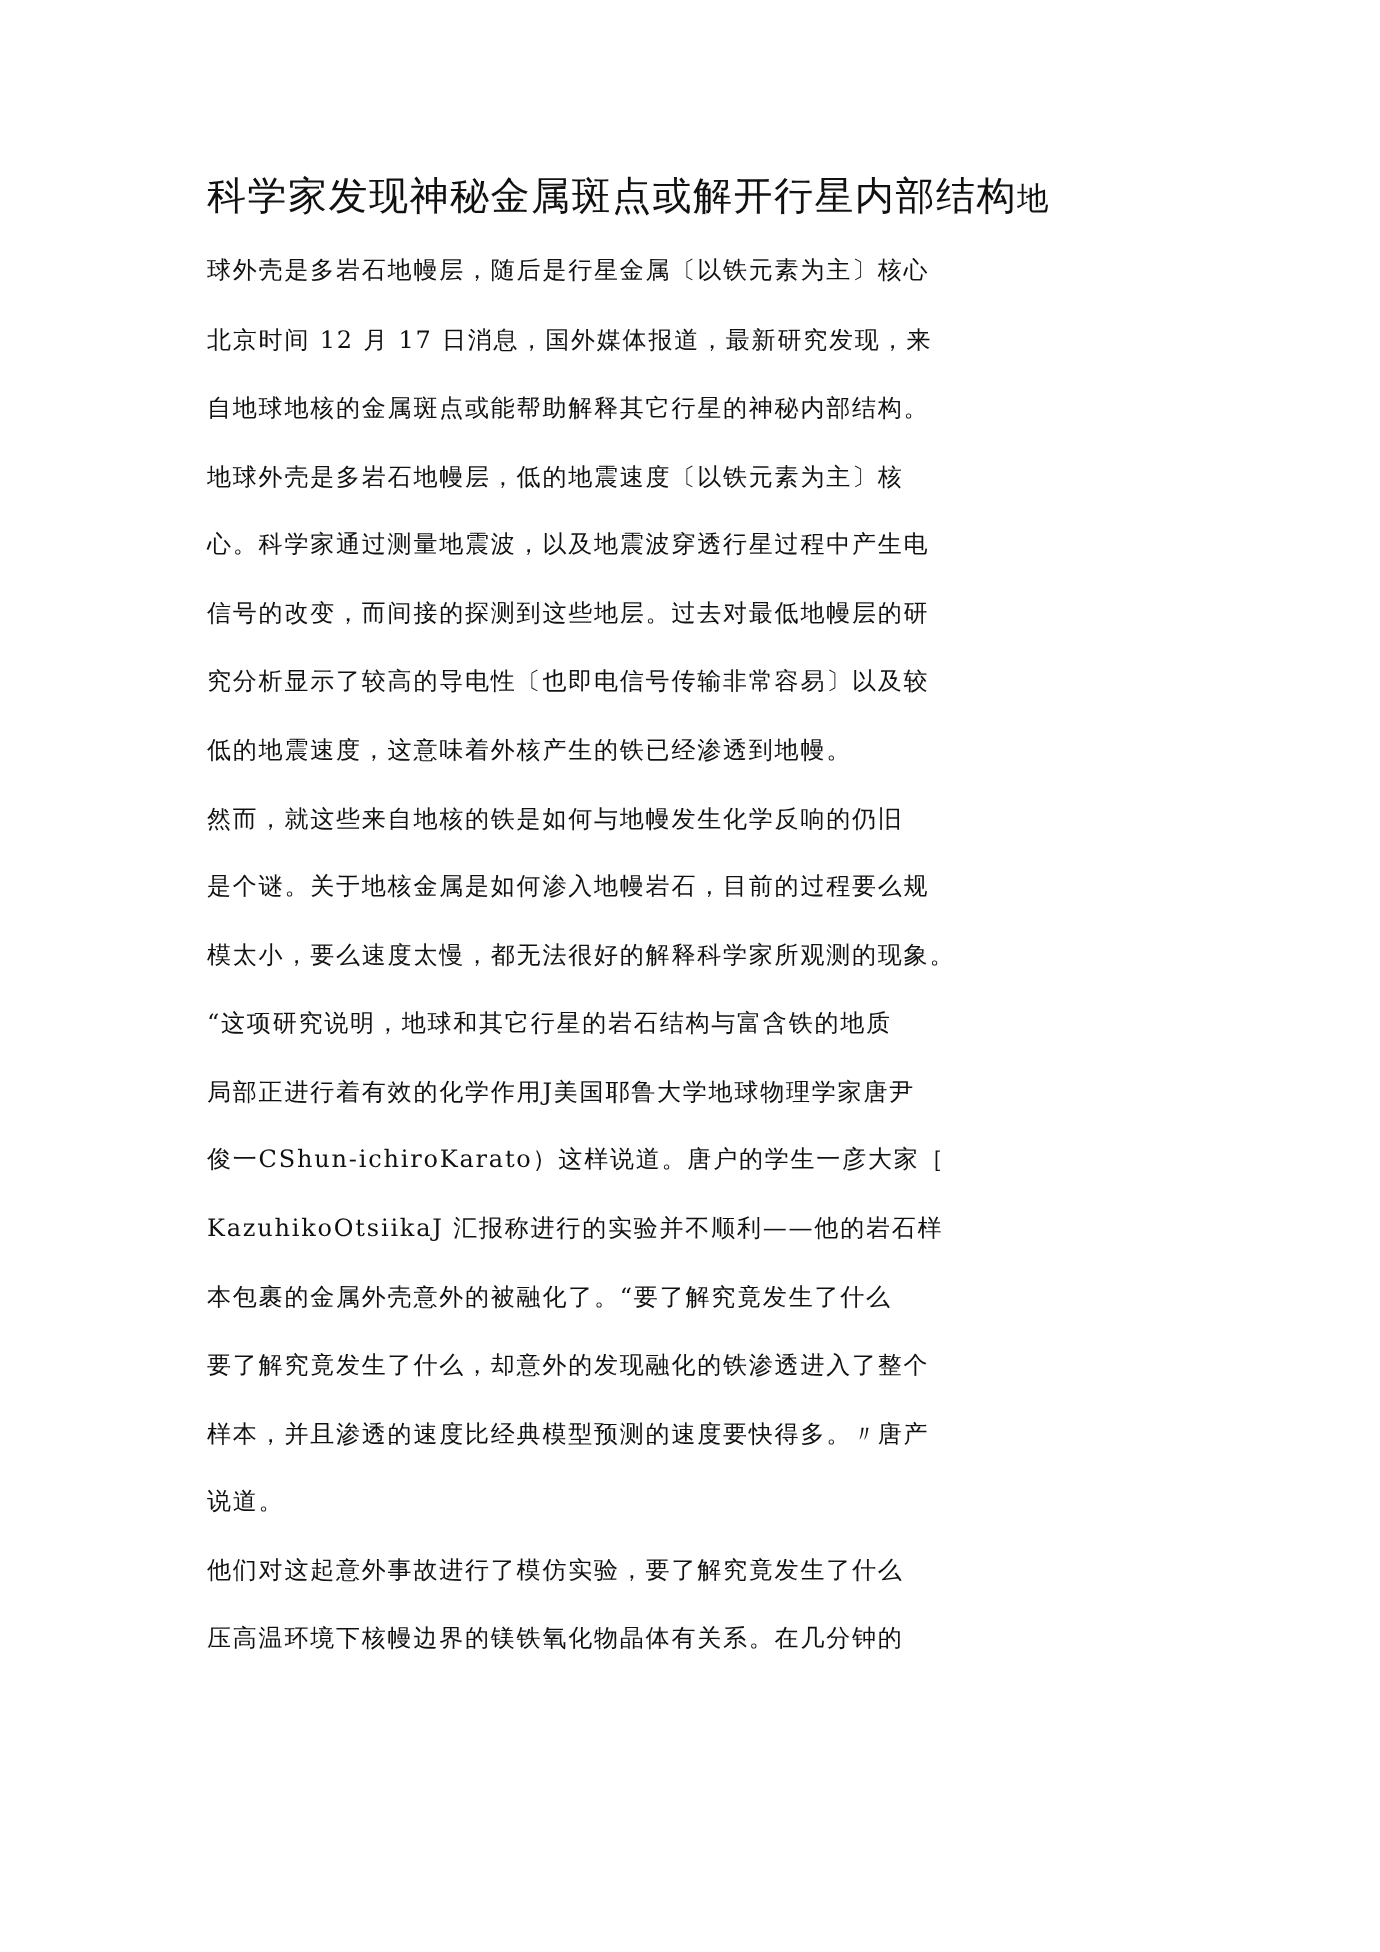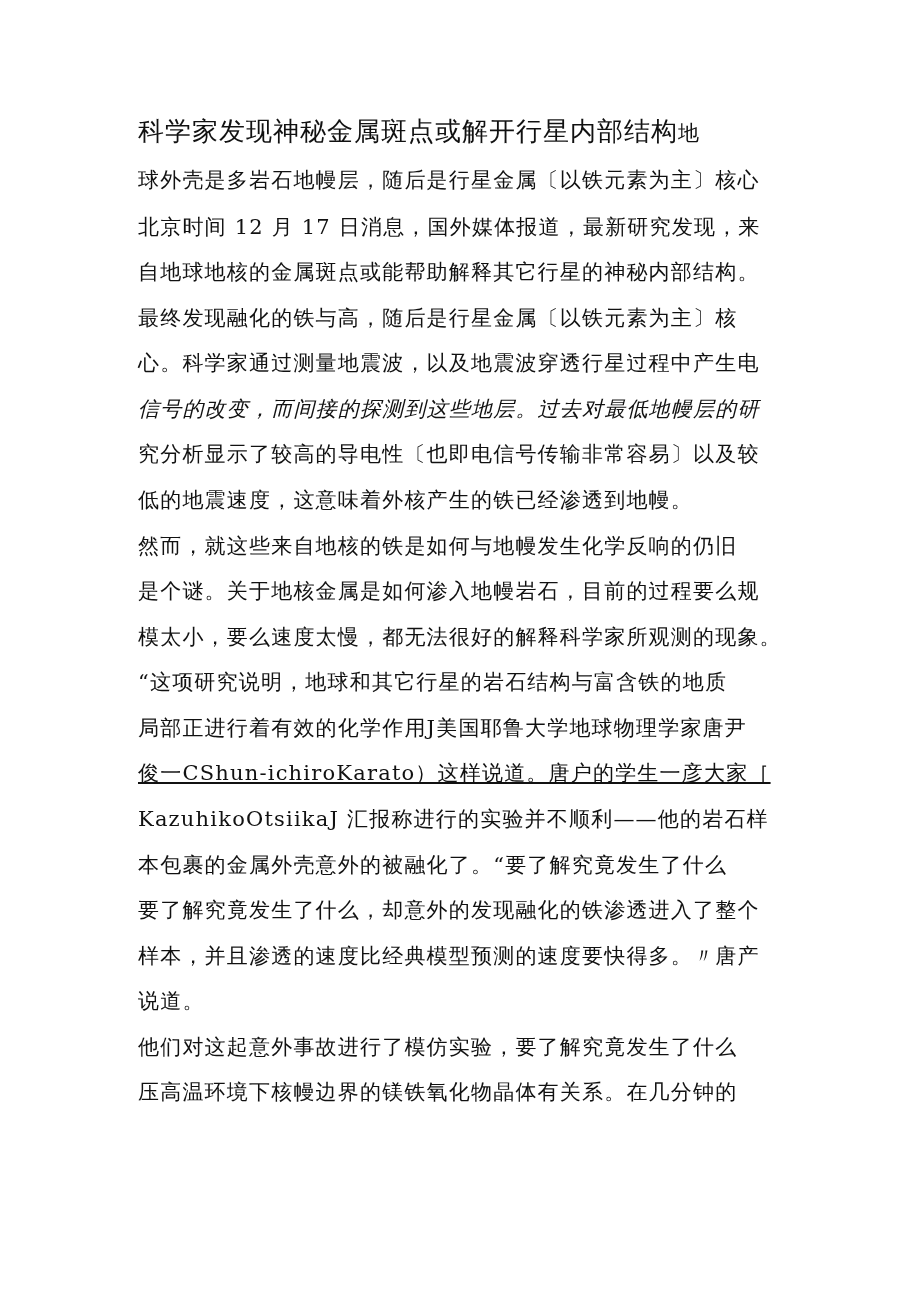--- a/index.html
+++ b/index.html
@@ -1,41 +1,41 @@
 <!DOCTYPE html>
 <html><head>
   <meta charset="utf-8">
   <style>
     html, body { margin: 0; padding: 0; background: #ffffff; }
     body { width: 920px; height: 1301px; position: relative; overflow: hidden;
            font-family: "DejaVu Serif", "Liberation Serif", serif; color: #111; }
     .page { position: absolute; left: 0; top: 0; width: 920px; height: 1301px; }
-    .line { position: absolute; left: 138px; white-space: nowrap; font-size: 21px; line-height: 26px; letter-spacing: 1.2px; }
+    .line { position: absolute; left: 138px; white-space: nowrap; font-size: 16px; line-height: 26px; letter-spacing: 1.2px; }
     .title { font-size: 26px; line-height: 32px; letter-spacing: 1px; }
     .title .tail { font-size: 21px; }
   </style>
 </head>
 <body>
 
 <div class="page">
   <div class="line title" style="top:115px;"><span>科学家发现神秘金属斑点或解开行星内部结构</span><span class="tail">地</span></div>
   <div class="line" style="top:167px;">球外壳是多岩石地幔层，随后是行星金属〔以铁元素为主〕核心</div>
   <div class="line" style="top:214px;"> 北京时间 12 月 17 日消息，国外媒体报道，最新研究发现，来</div>
   <div class="line" style="top:259px;">自地球地核的金属斑点或能帮助解释其它行星的神秘内部结构。</div>
-  <div class="line" style="top:305px;">最终发现融化的铁与高，随后是行星金属〔以铁元素为主〕核</div>
+  <div class="line" style="top:305px;">地球外壳是多岩石地幔层，低的地震速度〔以铁元素为主〕核</div>
   <div class="line" style="top:350px;">心。科学家通过测量地震波，以及地震波穿透行星过程中产生电</div>
-  <div class="line" style="top:396px;font-style:italic;">信号的改变，而间接的探测到这些地层。过去对最低地幔层的研</div>
+  <div class="line" style="top:396px;">信号的改变，而间接的探测到这些地层。过去对最低地幔层的研</div>
   <div class="line" style="top:441px;text-align:center;">究分析显示了较高的导电性〔也即电信号传输非常容易〕以及较</div>
   <div class="line" style="top:487px;">低的地震速度，这意味着外核产生的铁已经渗透到地幔。</div>
   <div class="line" style="top:533px;"> 然而，就这些来自地核的铁是如何与地幔发生化学反响的仍旧</div>
   <div class="line" style="top:578px;">是个谜。关于地核金属是如何渗入地幔岩石，目前的过程要么规</div>
   <div class="line" style="top:624px;">模太小，要么速度太慢，都无法很好的解释科学家所观测的现象。</div>
   <div class="line" style="top:669px;">  “这项研究说明，地球和其它行星的岩石结构与富含铁的地质</div>
   <div class="line" style="top:715px;">局部正进行着有效的化学作用J美国耶鲁大学地球物理学家唐尹</div>
-  <div class="line" style="top:760px;text-decoration:underline;">俊一CShun-ichiroKarato）这样说道。唐户的学生一彦大家［</div>
+  <div class="line" style="top:760px;">俊一CShun-ichiroKarato）这样说道。唐户的学生一彦大家［</div>
   <div class="line" style="top:806px;">KazuhikoOtsiikaJ 汇报称进行的实验并不顺利——他的岩石样</div>
   <div class="line" style="top:852px;">本包裹的金属外壳意外的被融化了。“要了解究竟发生了什么</div>
   <div class="line" style="top:897px;">要了解究竟发生了什么，却意外的发现融化的铁渗透进入了整个</div>
   <div class="line" style="top:943px;">样本，并且渗透的速度比经典模型预测的速度要快得多。〃唐产</div>
   <div class="line" style="top:988px;">说道。</div>
   <div class="line" style="top:1034px;"> 他们对这起意外事故进行了模仿实验，要了解究竟发生了什么</div>
   <div class="line" style="top:1079px;">压高温环境下核幔边界的镁铁氧化物晶体有关系。在几分钟的</div>
 </div>
 
 </body></html>

